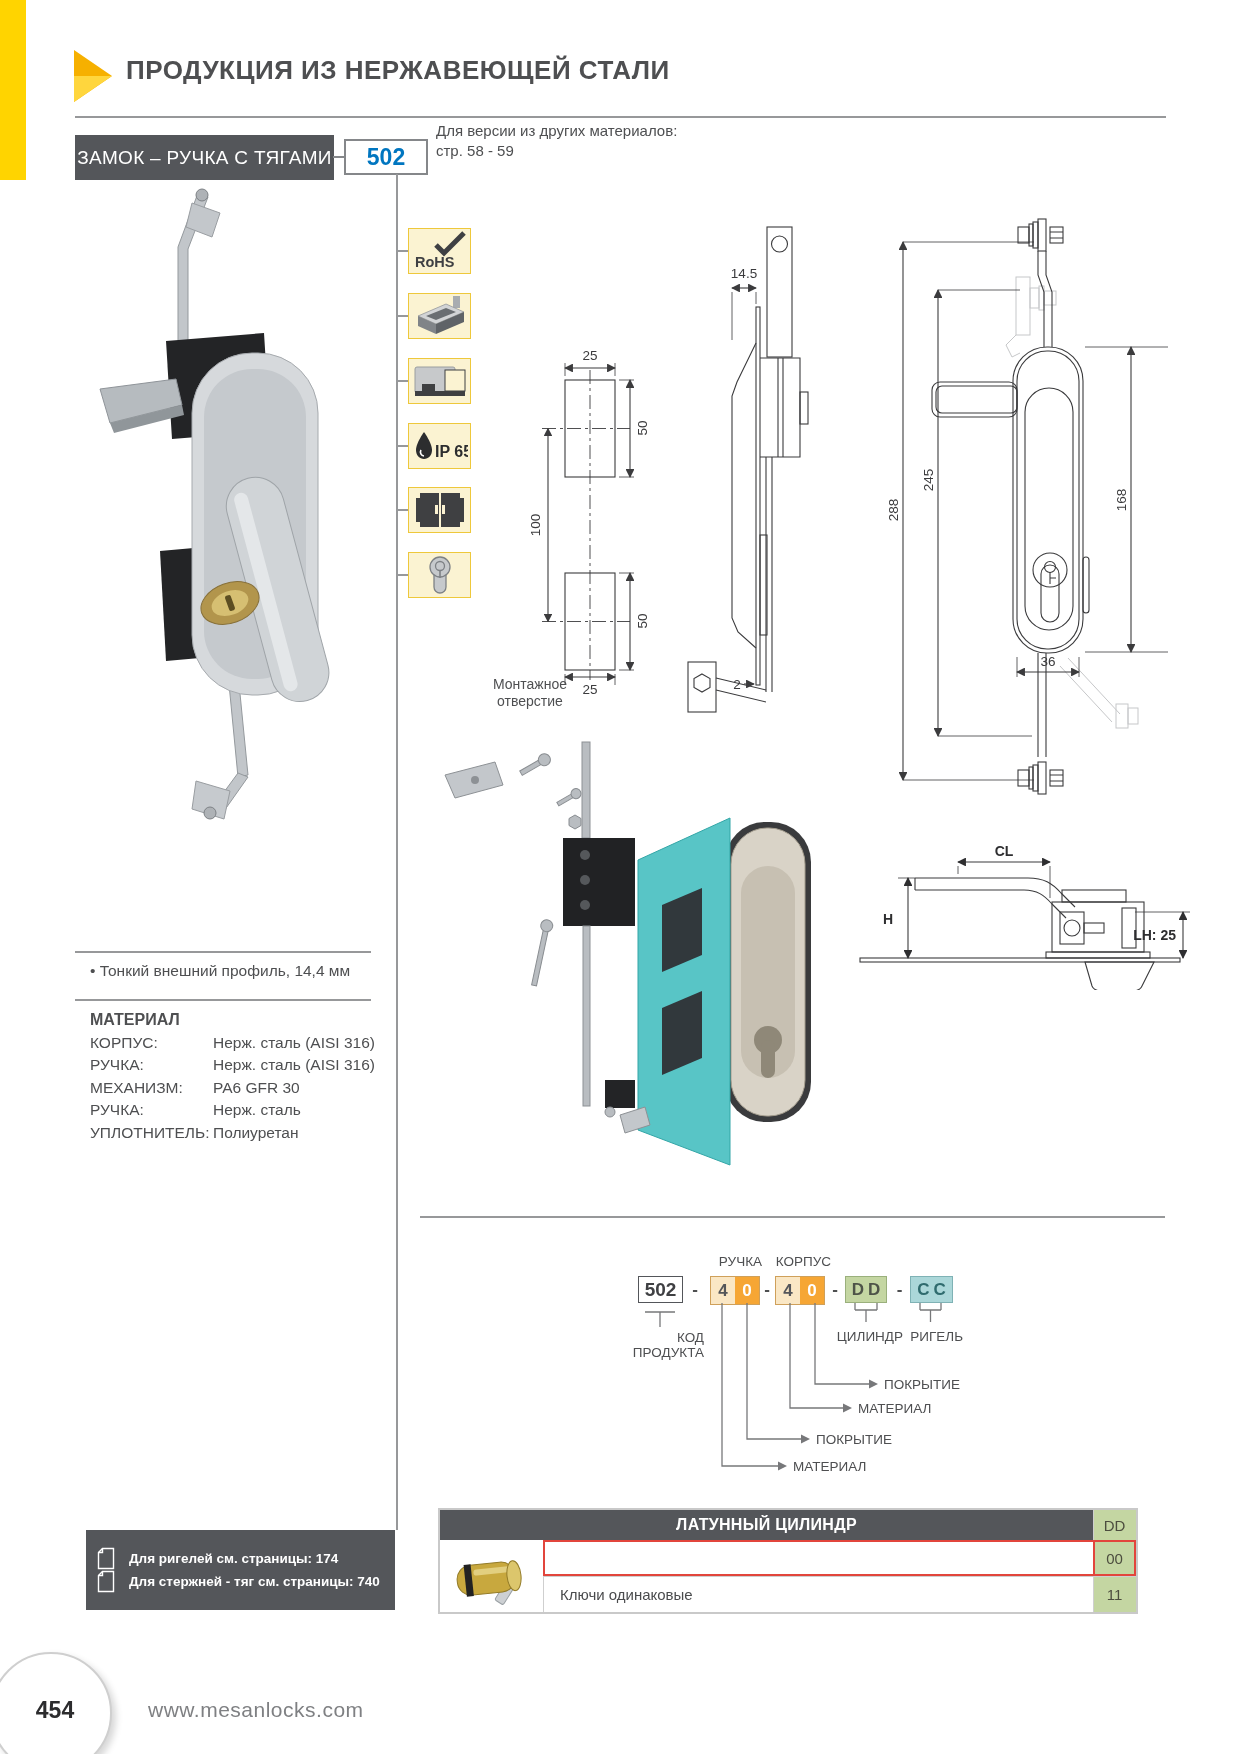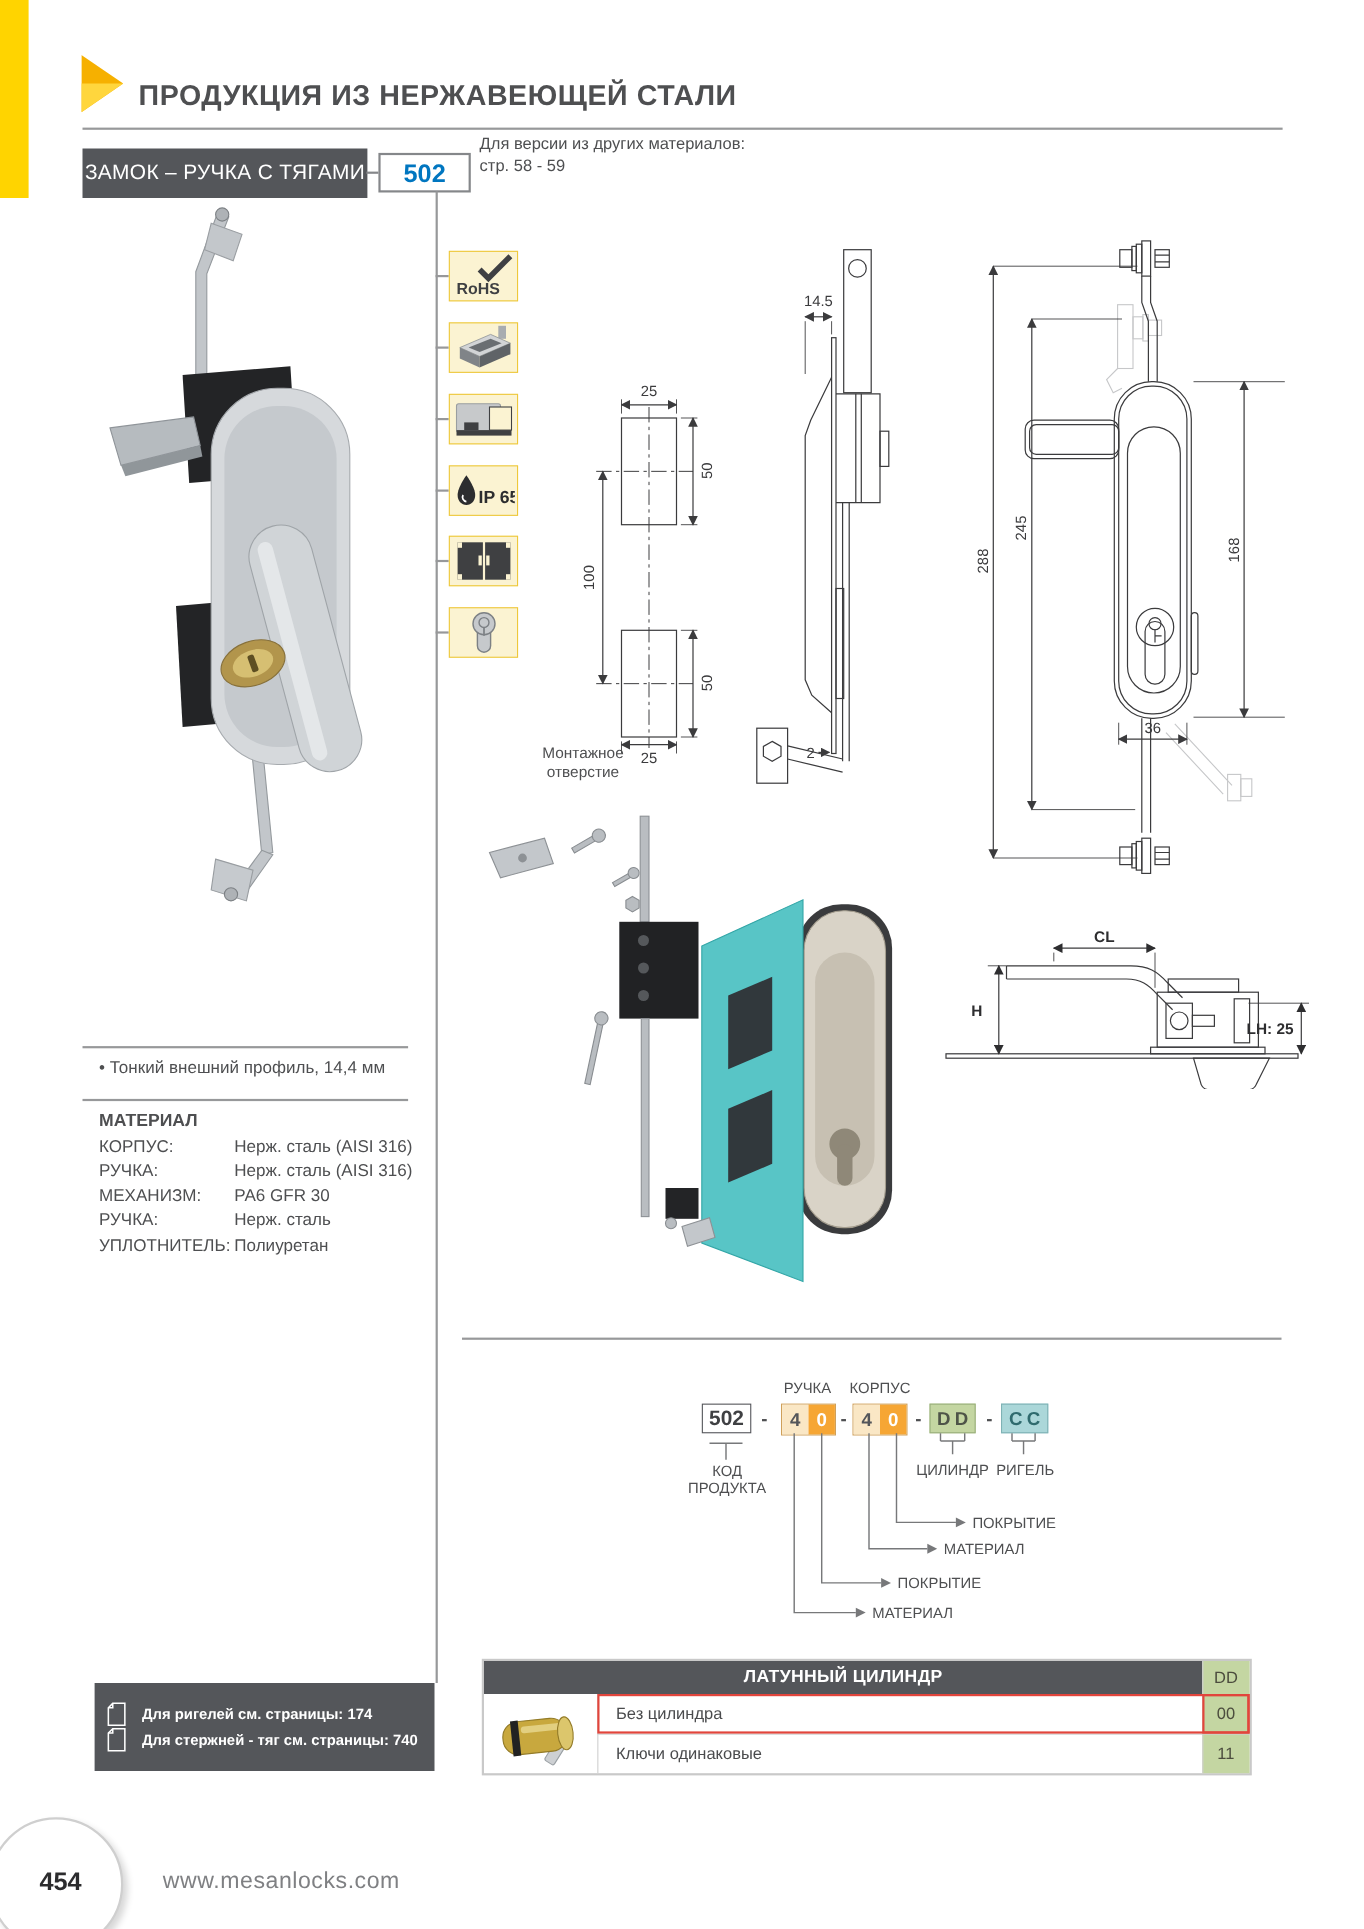--- a/index.html
+++ b/index.html
@@ -2,21 +2,21 @@
 <html><head>
 <meta charset="utf-8">
 <style>
   html,body{margin:0;padding:0;}
   body{width:1240px;height:1754px;position:relative;background:#ffffff;
        font-family:"Liberation Sans",sans-serif;color:#4e4f51;overflow:hidden;}
   *{box-sizing:border-box;}
   .abs{position:absolute;}
   
   .ystrip{left:0;top:0;width:26px;height:180px;background:#ffd400;}
-  .pagetitle{left:126px;top:55px;font-size:26px;font-weight:bold;color:#4e4f51;letter-spacing:.5px;margin-top:16px;}
+  .pagetitle{left:126px;top:55px;font-size:26px;font-weight:bold;color:#4e4f51;letter-spacing:.5px;}
   .rule{background:#97989a;}
   .prodbar{left:75px;top:135px;width:259px;height:45px;background:#54565a;color:#fff;
            font-size:19px;display:flex;align-items:center;justify-content:center;letter-spacing:.3px;}
   .codebox{left:344px;top:139px;width:84px;height:36px;border:2px solid #85878a;background:#fff;
            color:#0076c0;font-size:23px;font-weight:bold;display:flex;align-items:center;justify-content:center;}
   .vernote{left:436px;top:121px;font-size:15px;line-height:1.35;color:#4e4f51;}
   
   .ibox{left:408px;width:63px;height:46px;background:#fbf3d2;border:1.5px solid #eec83b;
         display:flex;align-items:center;justify-content:center;}
   .stub{width:12px;height:2px;background:#97989a;left:396px;}
@@ -29,21 +29,21 @@
   svg text{font-family:"Liberation Sans",sans-serif;}
   .dl{stroke:#3b3b3d;stroke-width:1.1;fill:none;}
   .dl rect,.dl circle,.dl ellipse,.dl path,.dl line{vector-effect:none;}
   .ext{stroke-width:.8;}
   .cl{stroke-dasharray:14 4 3 4;stroke-width:.9;}
   .ghost{stroke:#c6c7c9;}
   .dt{font-size:13.5px;fill:#3b3b3d;text-anchor:middle;}
   .dtb{font-size:14px;font-weight:bold;fill:#2e2e30;text-anchor:middle;}
   .mcap{left:484px;top:648px;width:92px;text-align:center;font-size:14px;line-height:1.22;margin-top:28px;}
   
-  .ordlab{font-size:13.5px;color:#4e4f51;text-align:center;}
+  .ordlab{font-size:13.5px;color:#4e4f51;text-align:right;}
   .ordbox{height:27px;display:flex;align-items:center;justify-content:center;top:1276px;font-weight:bold;}
   .dash{top:1276px;height:27px;display:flex;align-items:center;justify-content:center;font-weight:bold;font-size:17px;color:#4e4f51;}
   .cell{width:24px;height:27px;display:flex;align-items:center;justify-content:center;font-weight:bold;font-size:17px;}
   .arrlab{font-size:13.5px;color:#4e4f51;}
   
   .tbl{left:440px;top:1510px;width:696px;height:102px;background:#fff;outline:2px solid #c9c9c9;}
   .tbl .hdr{left:0;top:0;width:653px;height:30px;background:#54565a;color:#fff;font-size:16px;
             font-weight:bold;display:flex;align-items:center;justify-content:center;letter-spacing:.3px;}
   .codecell{left:653px;width:43px;background:#c4d6a2;color:#4c4d3e;font-size:15px;
             display:flex;align-items:center;justify-content:center;}
@@ -411,21 +411,20 @@
 <div class="abs arrlab" style="left:884px;top:1377px">ПОКРЫТИЕ</div>
 <div class="abs arrlab" style="left:858px;top:1401px">МАТЕРИАЛ</div>
 <div class="abs arrlab" style="left:816px;top:1432px">ПОКРЫТИЕ</div>
 <div class="abs arrlab" style="left:793px;top:1459px">МАТЕРИАЛ</div>
 
 <div class="abs tbl">
   <div class="abs hdr">
     <span>ЛАТУННЫЙ ЦИЛИНДР</span>
   </div>
   <div class="abs codecell" style="top:0;height:30px">DD</div>
-  <div class="abs rowlab" style="top:30px;height:36px">Без цилиндра</div>
   <div class="abs codecell" style="top:30px;height:36px">00</div>
   <div class="abs rowlab" style="top:66px;height:36px">Ключи одинаковые</div>
   <div class="abs codecell" style="top:66px;height:36px">11</div>
   <div class="abs gline" style="left:103px;top:30px;width:1px;height:72px"></div>
   <div class="abs gline" style="left:653px;top:0;width:1px;height:102px"></div>
   <div class="abs gline" style="left:103px;top:66px;width:593px;height:1px"></div>
   <svg class="abs" style="left:7px;top:35px" width="92" height="62" viewBox="0 0 92 62">
     <g transform="rotate(-6 45 32)">
       <g transform="rotate(38 62 40)">
           <rect x="58" y="36" width="10" height="26" rx="2" fill="#cdd0d3" stroke="#9aa0a4"></rect>

